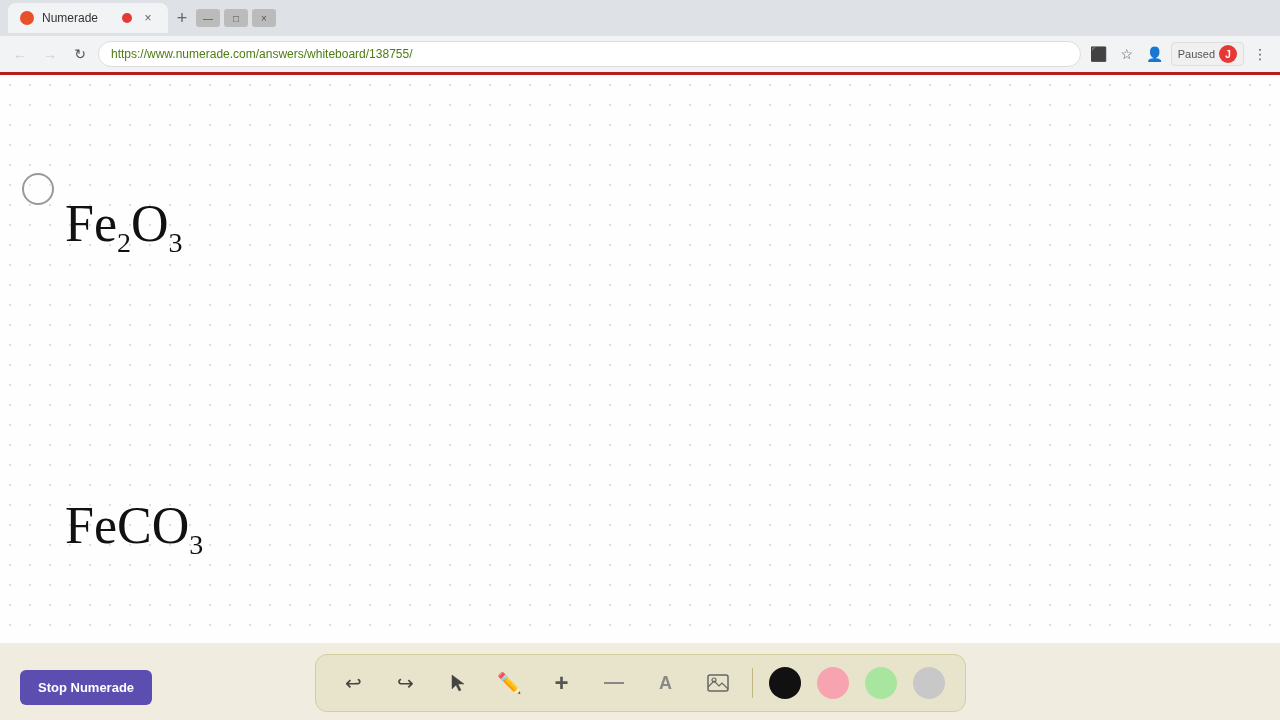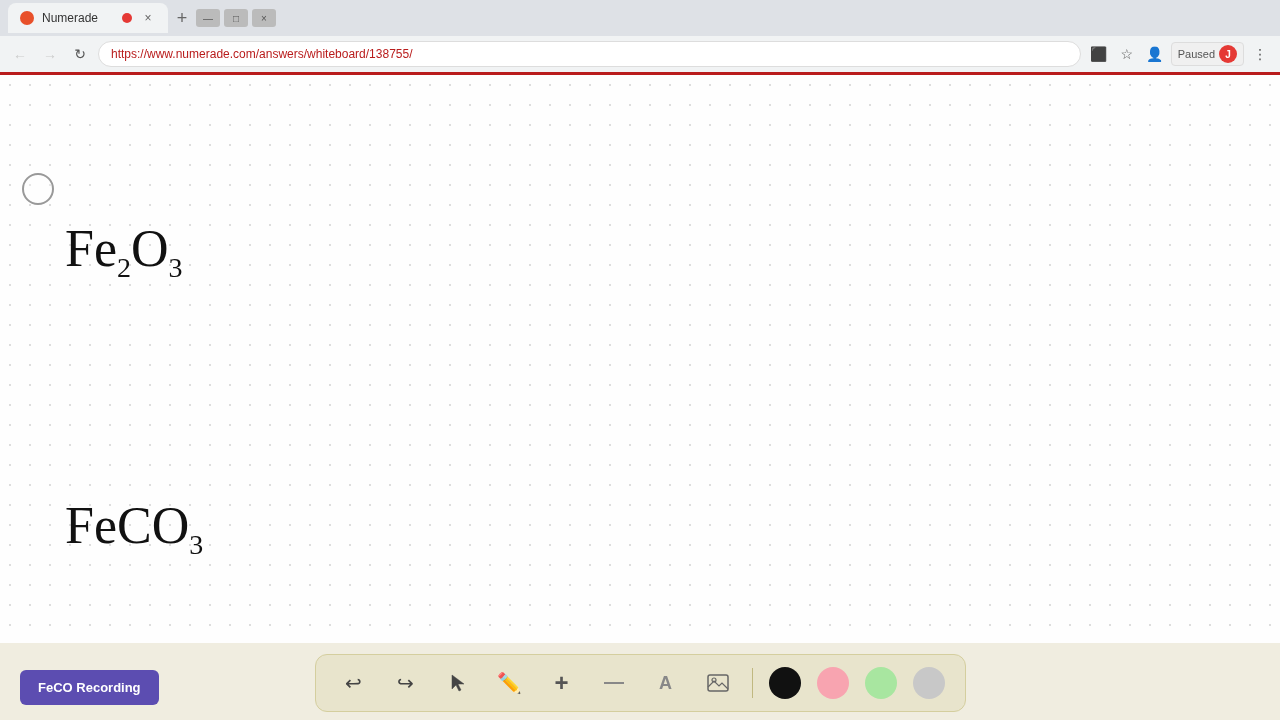--- a/index.html
+++ b/index.html
@@ -127,21 +127,21 @@
     .address-bar {
       flex: 1;
       height: 26px;
       background: white;
       border: 1px solid #ddd;
       border-radius: 13px;
       display: flex;
       align-items: center;
       padding: 0 12px;
       font-size: 12px;
-      color: #b91c1c;
+      color: #4d7c0f;
     }
 
     .browser-actions {
       display: flex;
       align-items: center;
       gap: 4px;
     }
 
     .browser-action-btn {
       width: 24px;
@@ -207,21 +207,21 @@
       color: #111;
       line-height: 1;
     }
 
     .formula sub {
       font-size: 28px;
       vertical-align: sub;
       line-height: 0;
     }
 
-    .formula-1 { top: 148px; left: 65px; }
+    .formula-1 { top: 123px; left: 65px; }
     .formula-2 { top: 285px; left: 65px; }
     .formula-3 { top: 425px; left: 65px; font-family: Liberation Serif, serif; }
 
     
     .cursor-indicator {
       position: absolute;
       top: 98px;
       left: 22px;
       width: 32px;
       height: 32px;
@@ -351,21 +351,21 @@
 
     <div class="formula formula-3">
       FeCO<sub>3</sub>
     </div>
 
   </div>
 </div>
 
 <div class="bottom-bar">
 
-  <button class="stop-recording-btn">FeCO Recording</button>
+  <button class="stop-recording-btn">Stop Numerade</button>
 
   <div class="toolbar-panel">
 
     <button class="tool-btn" title="Undo">↩</button>
 
     <button class="tool-btn" title="Redo">↪</button>
 
     <button class="tool-btn" title="Select">
       <svg width="18" height="18" viewBox="0 0 18 18" fill="none" xmlns="http://www.w3.org/2000/svg">
         <polygon points="3,1 3,15 7,11 10,17 12,16 9,10 15,10" fill="#444" stroke="#444" stroke-width="0.5"></polygon>

